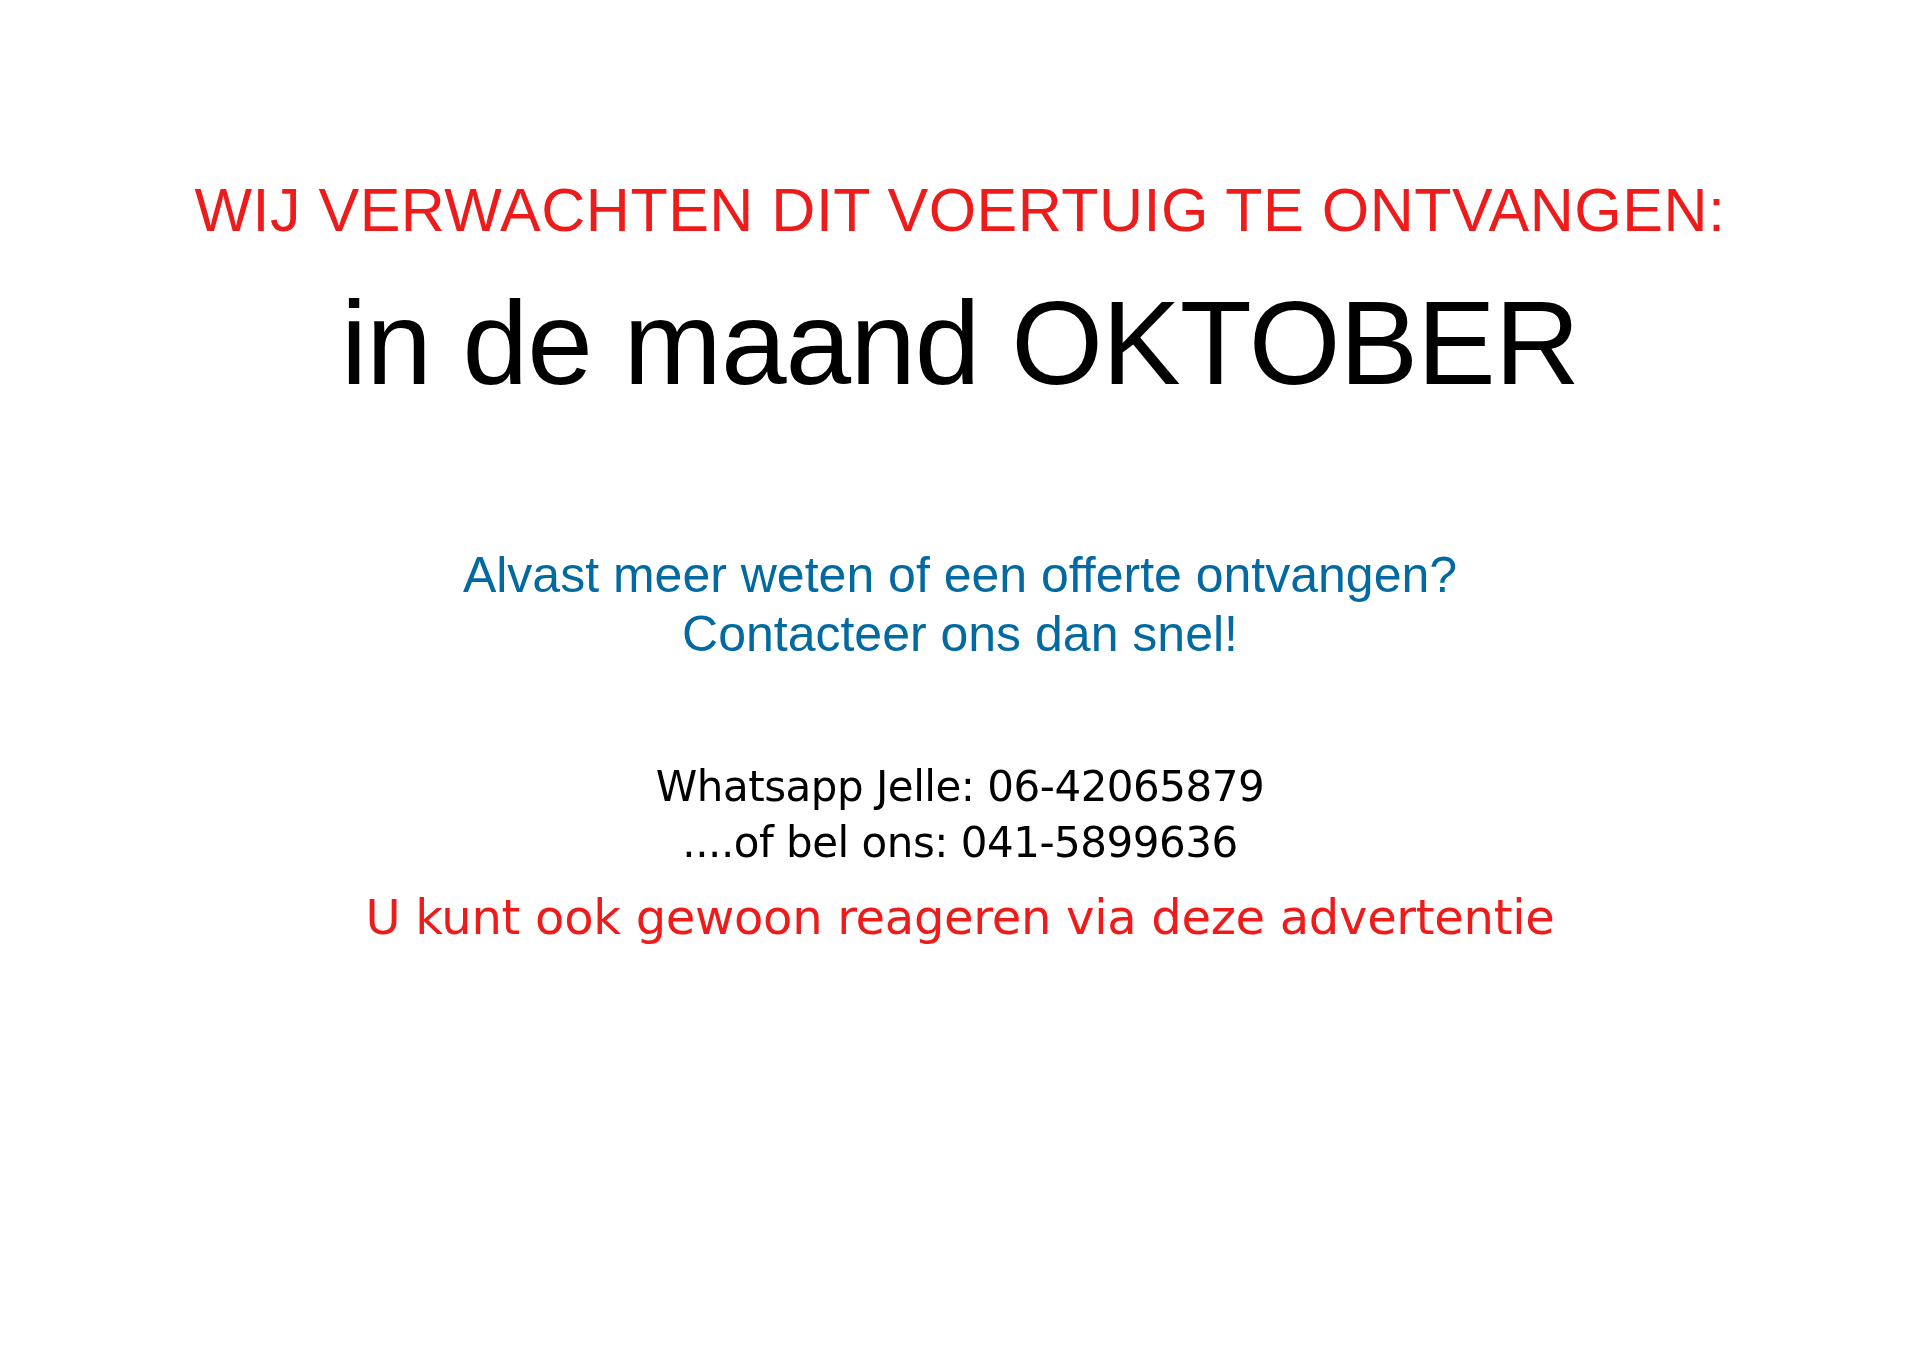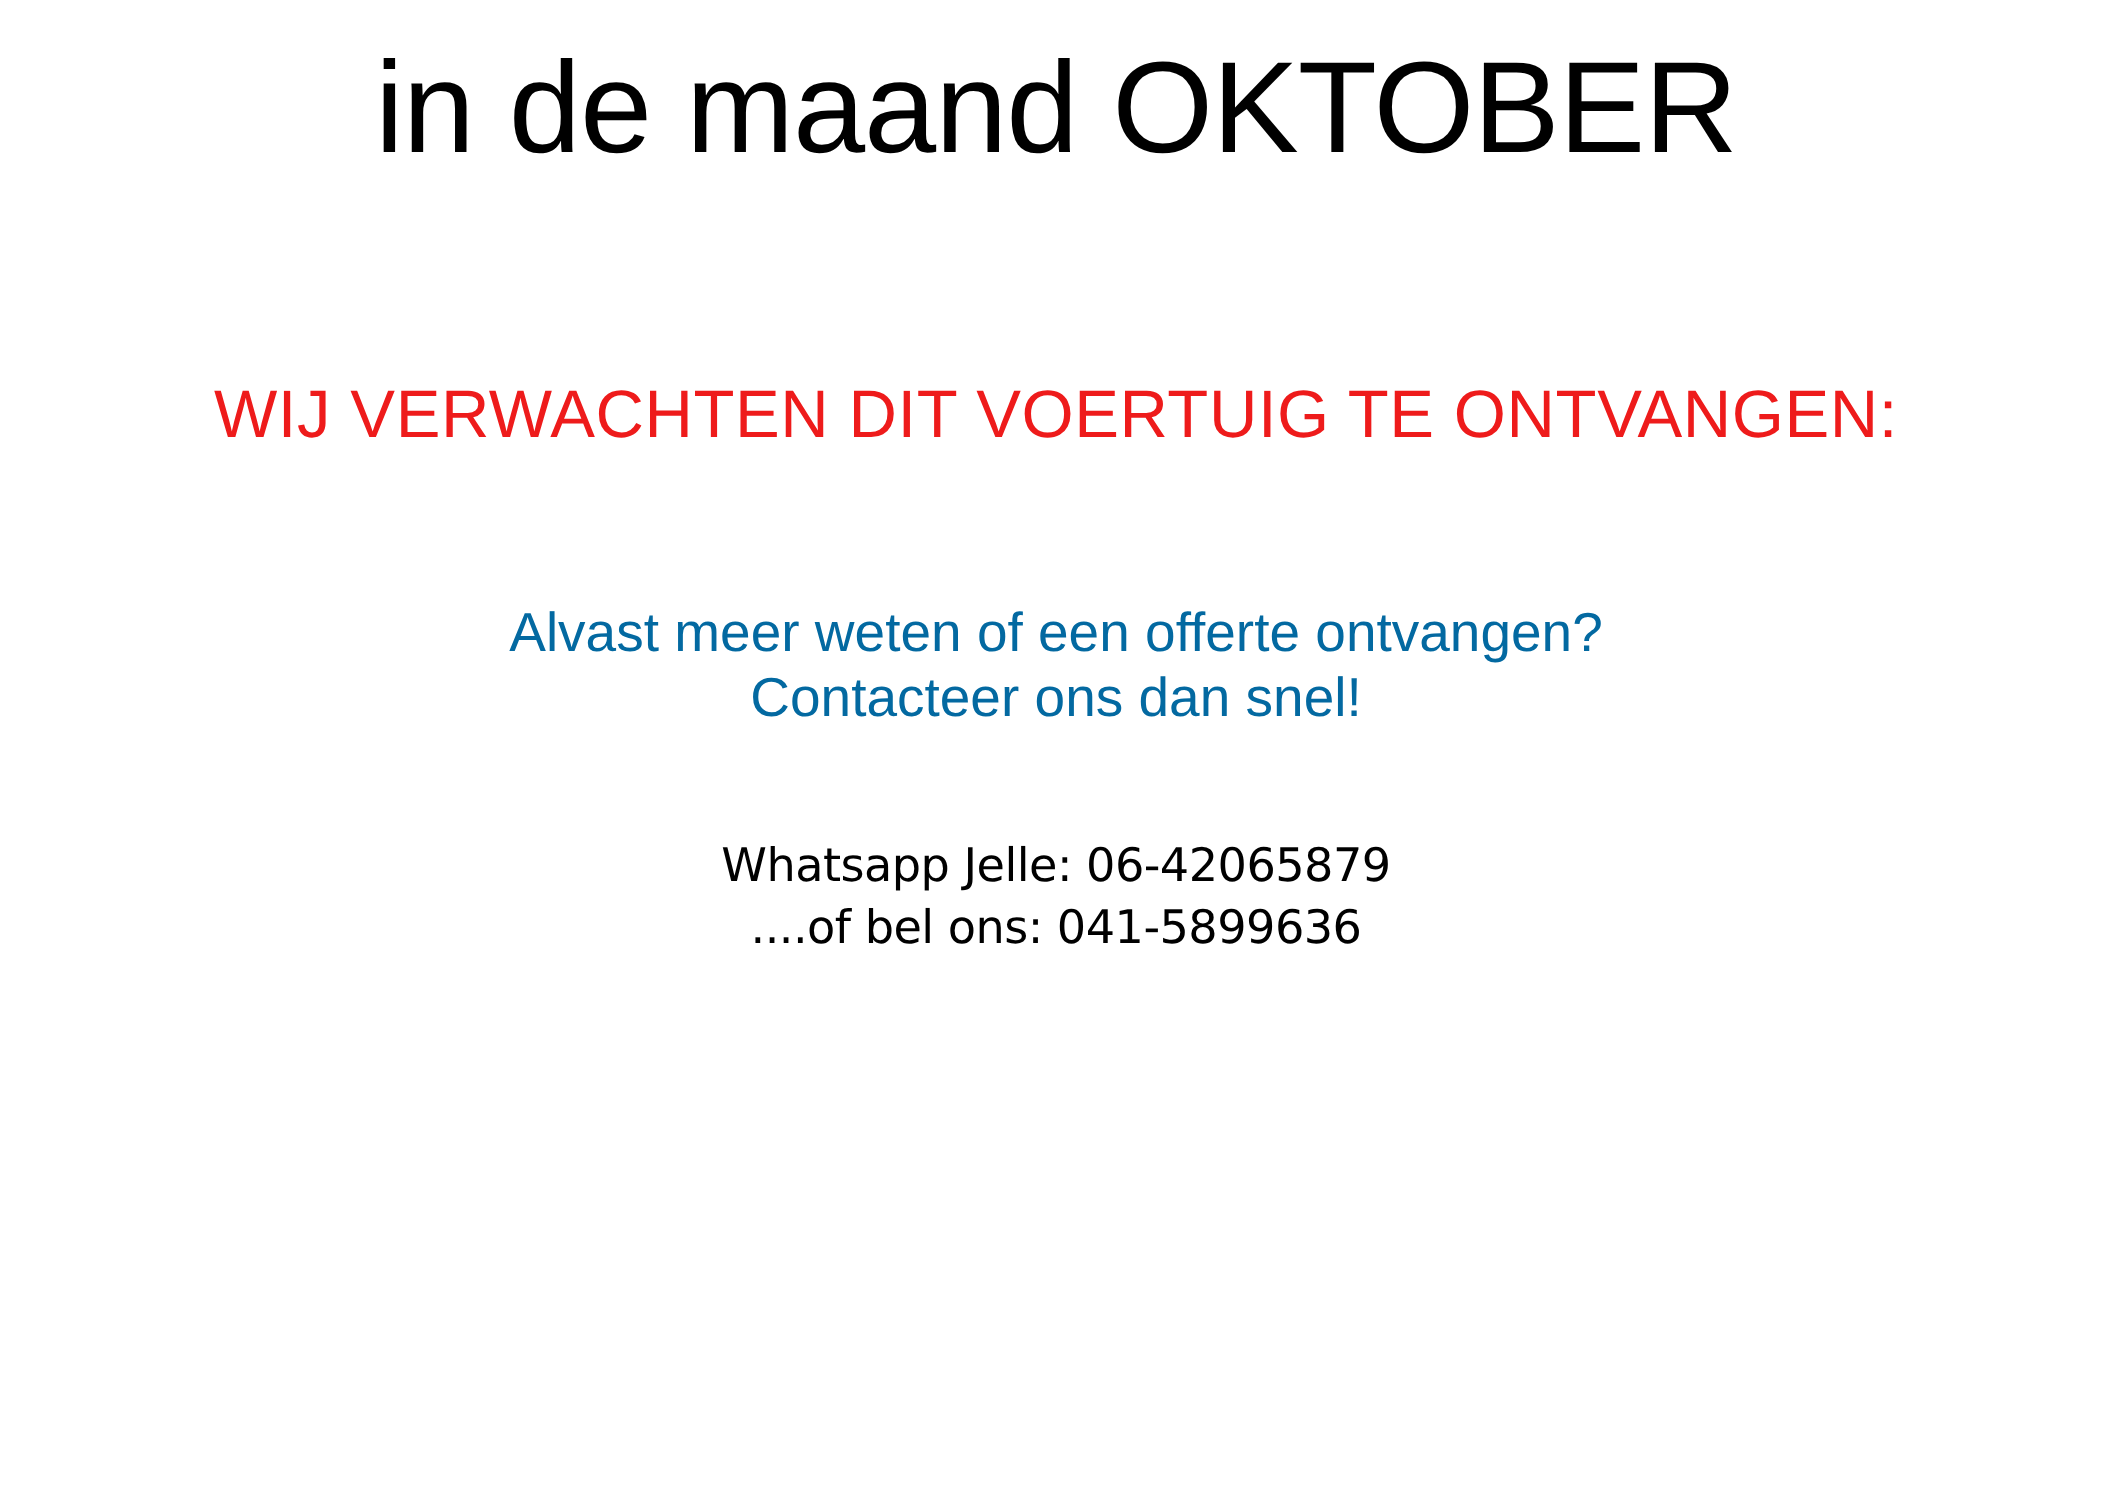--- a/index.html
+++ b/index.html
@@ -66,27 +66,28 @@
     font-family: "DejaVu Sans", sans-serif;
     margin-top: 18px;
     letter-spacing: -0.3px;
   }
 </style>
 </head>
 <body>
 
 <div class="poster">
 
+  <div class="line headline">WIJ VERWACHTEN DIT VOERTUIG TE ONTVANGEN:</div>
+
   <div class="line month">in de maand OKTOBER</div>
-
-  <div class="line headline">WIJ VERWACHTEN DIT VOERTUIG TE ONTVANGEN:</div>
 
   <div class="subblock">
     <div class="line sub">Alvast meer weten of een offerte ontvangen?</div>
     <div class="line sub">Contacteer ons dan snel!</div>
   </div>
 
   <div class="contactblock">
     <div class="line contact">Whatsapp Jelle: 06-42065879</div>
     <div class="line contact">....of bel ons: 041-5899636</div>
+    <div class="line footer">U kunt ook gewoon reageren via deze advertentie</div>
   </div>
 
 </div>
 
 </body></html>

